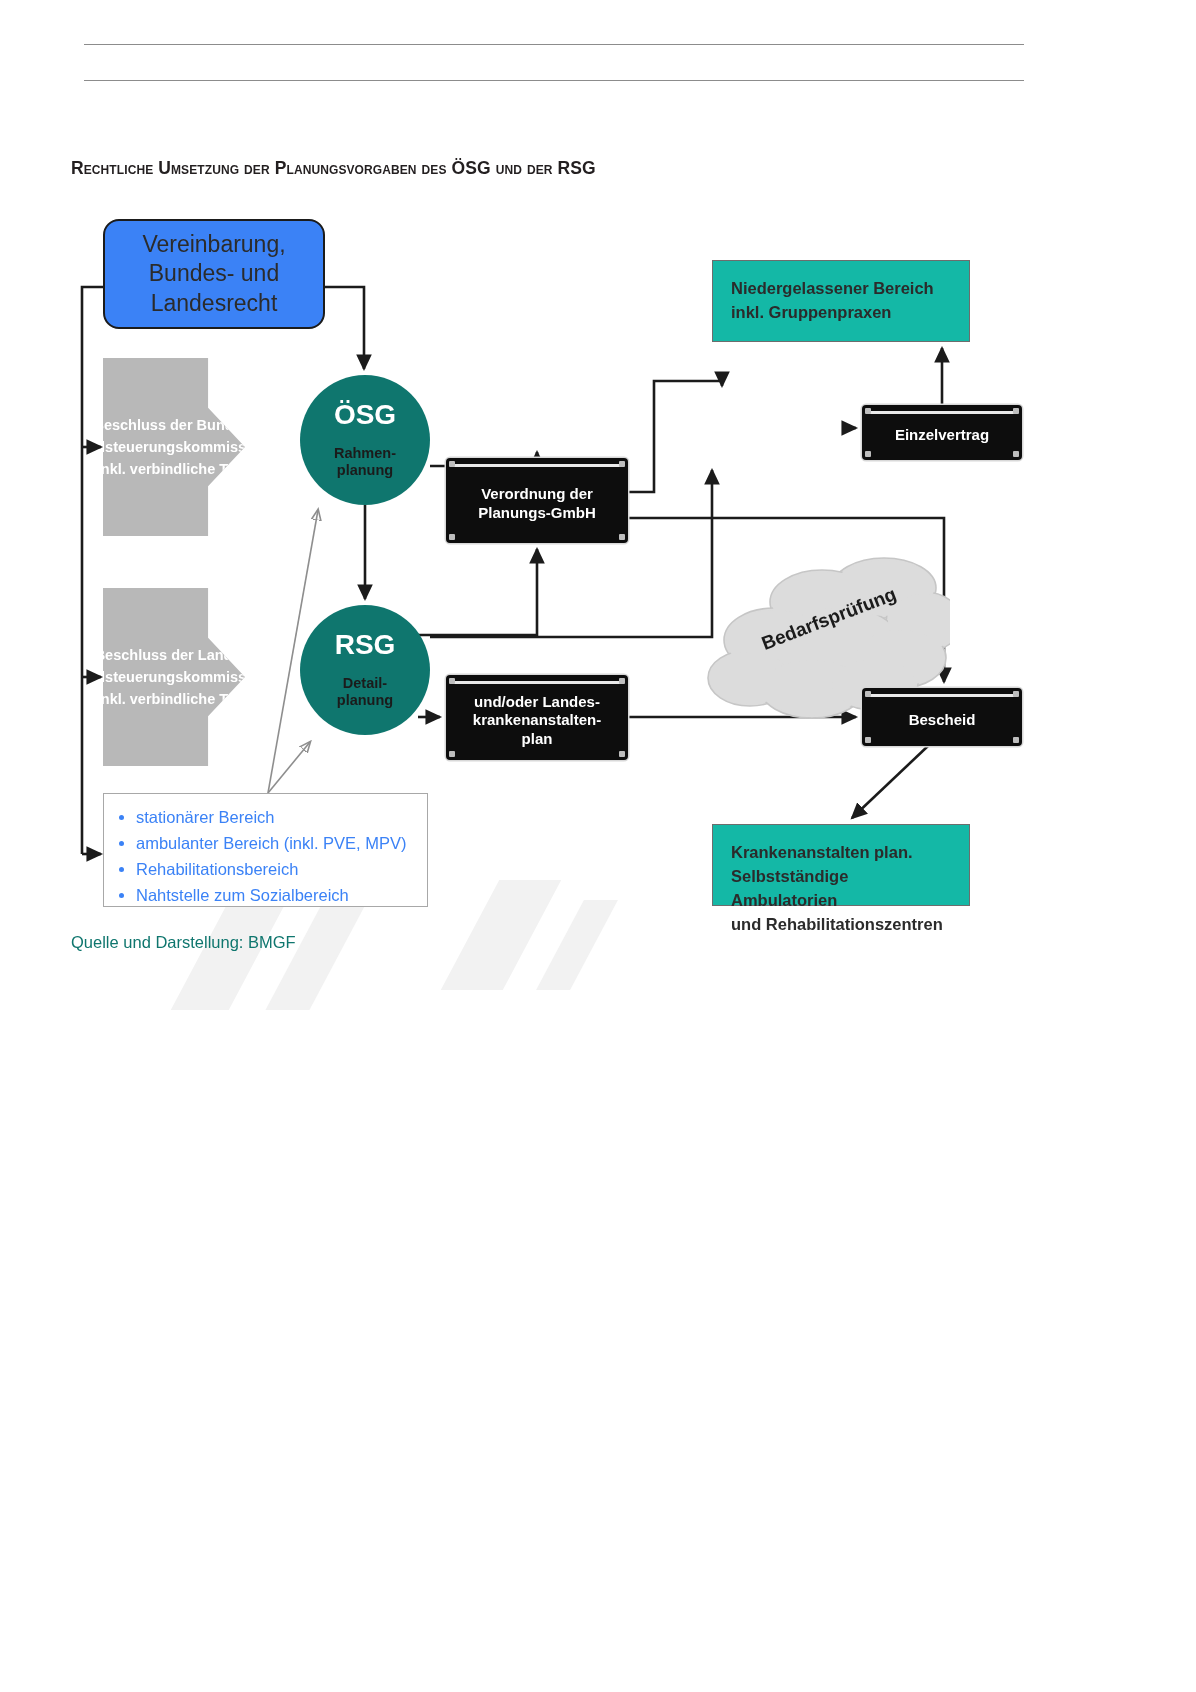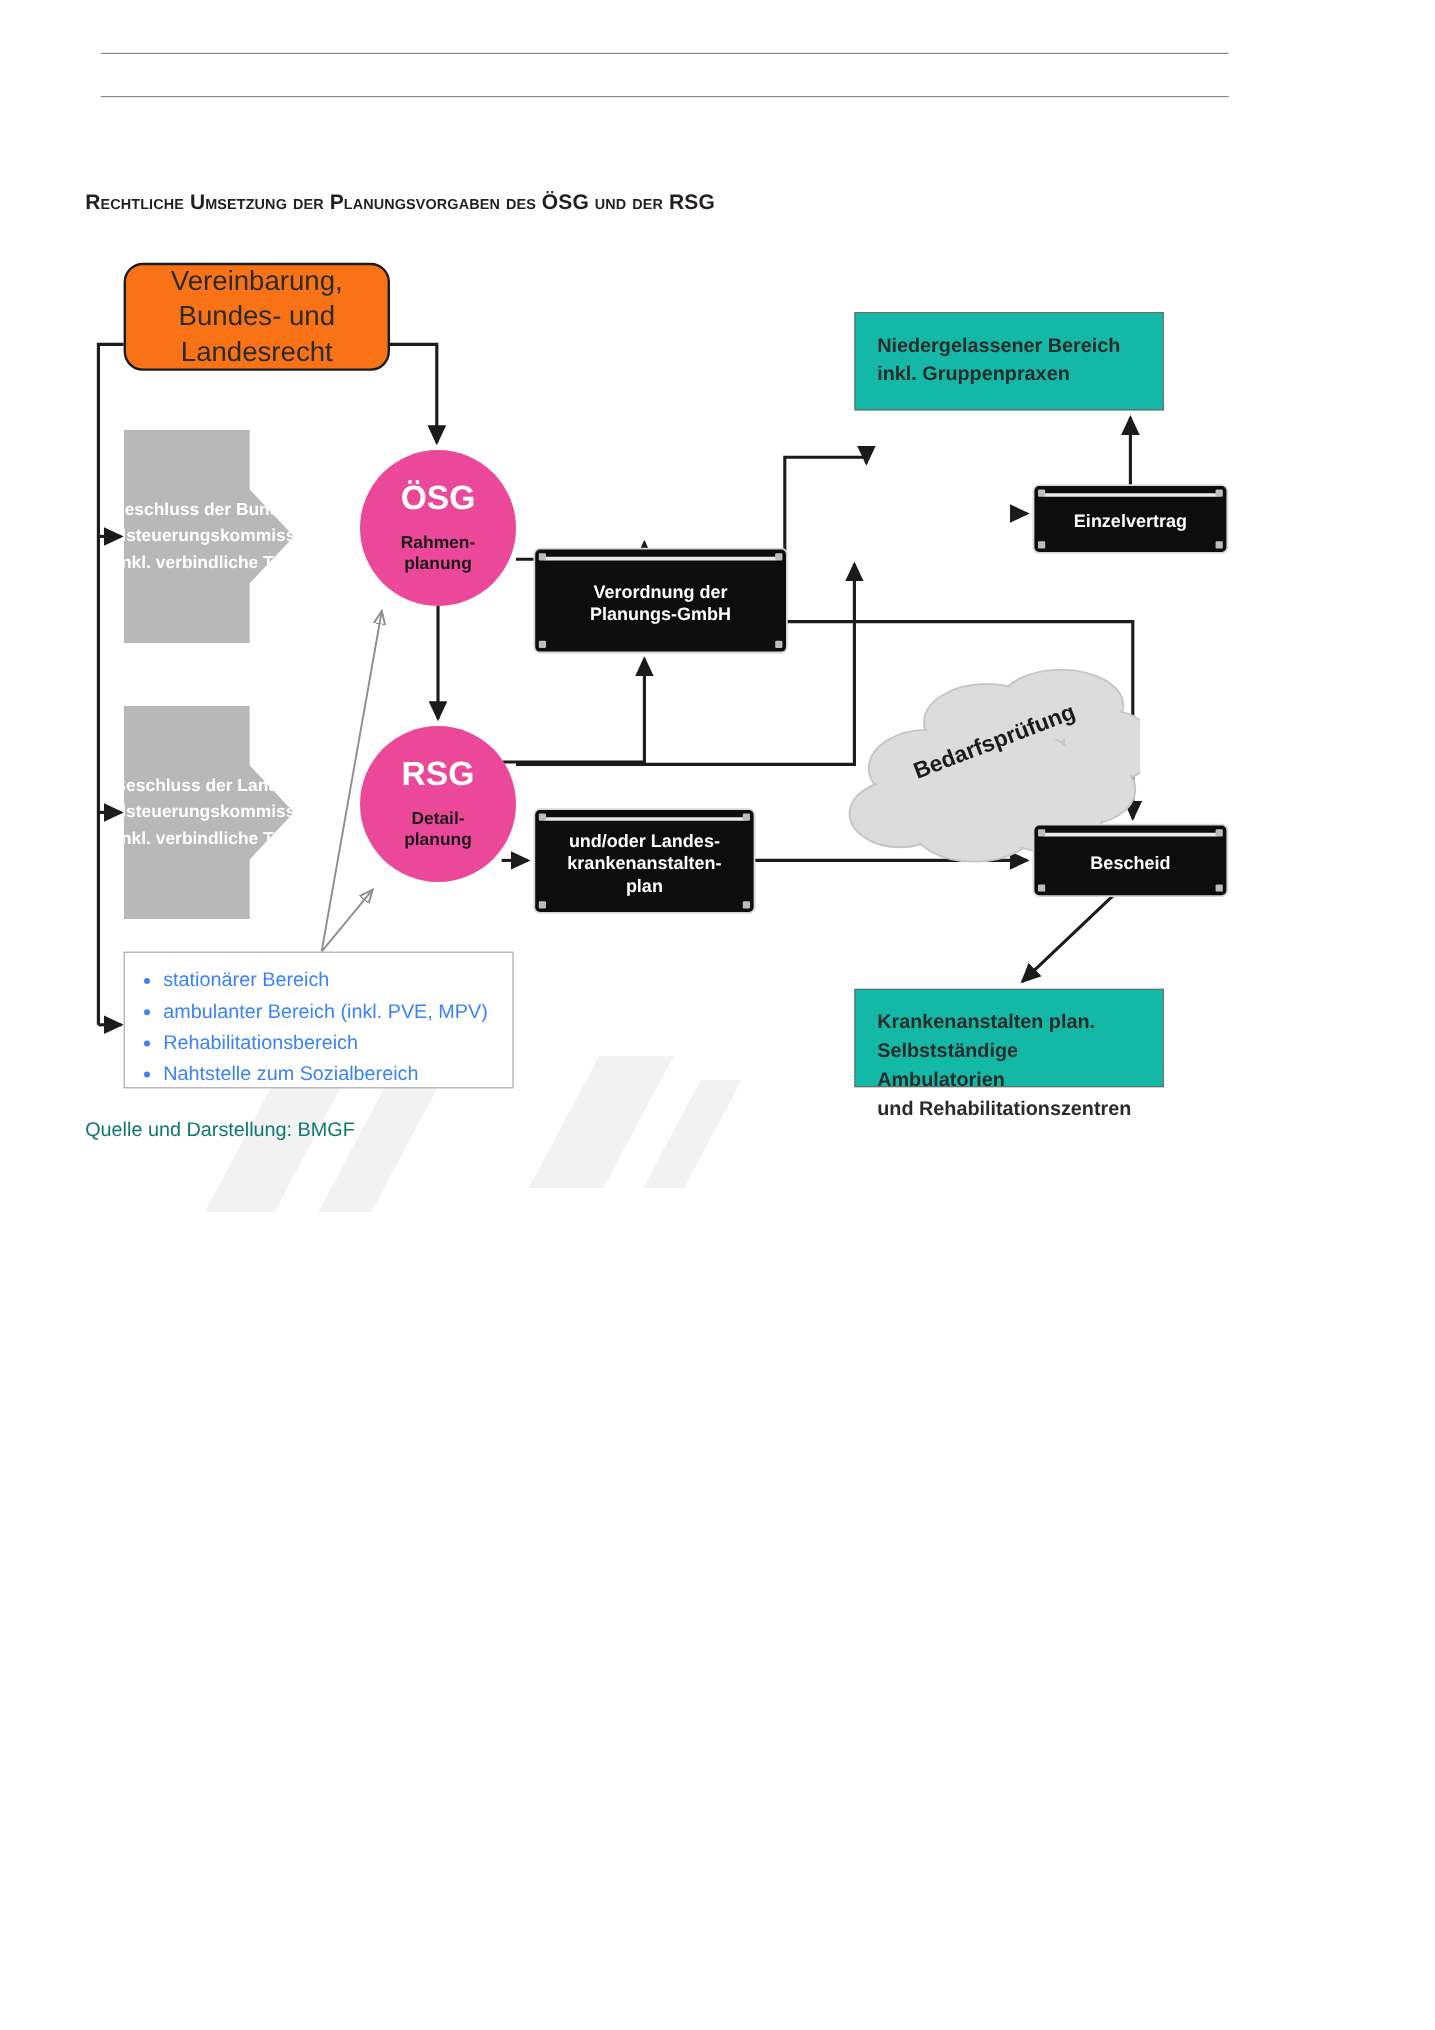--- a/index.html
+++ b/index.html
@@ -57,24 +57,24 @@
     pointer-events: none;
   }
 
   .node { position: absolute; box-sizing: border-box; }
 
   
   #node-vereinbarung {
     left: 103px;
     top: 219px;
     width: 222px;
-    height: 90px;
+    height: 110px;
     border: 2.6px solid #1b1b1b;
     border-radius: 16px;
-    background: #f97316;
+    background: #3b82f6;
     display: flex;
     align-items: center;
     justify-content: center;
     text-align: center;
     font-size: 23px;
     line-height: 1.28;
     color: #2b2b2b;
     z-index: 6;
   }
 
@@ -103,21 +103,21 @@
     top: 588px;
     width: 142px;
     height: 178px;
     clip-path: polygon(0 0, 74% 0, 74% 28%, 100% 50%, 74% 72%, 74% 100%, 0 100%);
   }
   .gray-callout > span { display: block; padding: 0 6px; }
 
   
   .gray-circle {
     border-radius: 50%;
-    background: #ec4899;
+    background: #0f766e;
     display: flex;
     flex-direction: column;
     align-items: center;
     justify-content: center;
     text-align: center;
     z-index: 4;
     gap: 12px;
   }
   .gray-circle .circle-title {
     color: #ffffff;
@@ -178,21 +178,21 @@
     height: 6px;
     border-radius: 1px;
     background: #bdbdbd;
     z-index: 3;
   }
   .bb-corner.tl { left: 3px; top: 3px; }
   .bb-corner.tr { right: 3px; top: 3px; }
   .bb-corner.bl { left: 3px; bottom: 3px; }
   .bb-corner.br { right: 3px; bottom: 3px; }
 
-  #node-verordnung { left: 446px; top: 458px; width: 209px; height: 85px; }
+  #node-verordnung { left: 446px; top: 458px; width: 182px; height: 85px; }
   #node-landesplan { left: 446px; top: 675px; width: 182px; height: 85px; }
   #node-gesamtvertrag { left: 672px; top: 392px; width: 170px; height: 70px; }
   #node-einzelvertrag { left: 862px; top: 405px; width: 160px; height: 55px; }
   #node-bescheid { left: 862px; top: 688px; width: 160px; height: 58px; }
 
   
   .plain-box {
     background: #14b8a6;
     border: 1.8px solid #6d6d6d;
     color: #2b2b2b;

